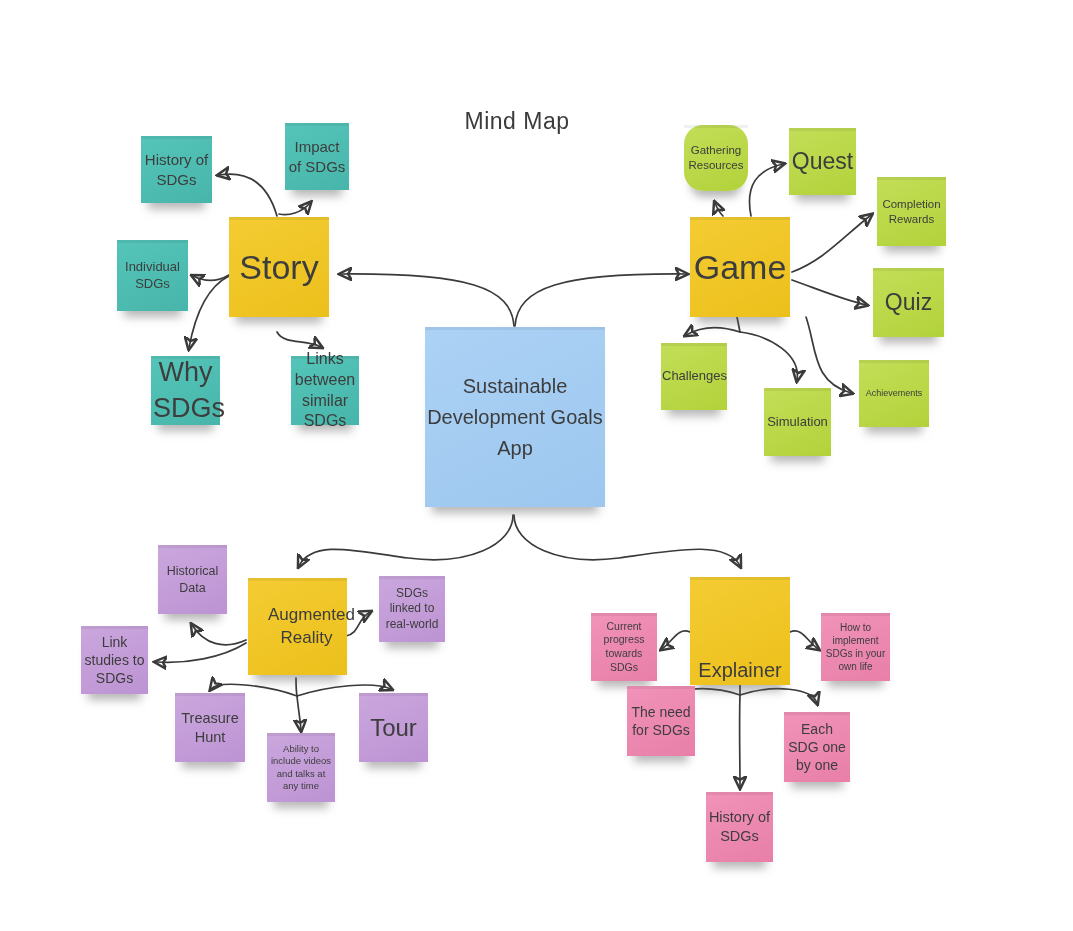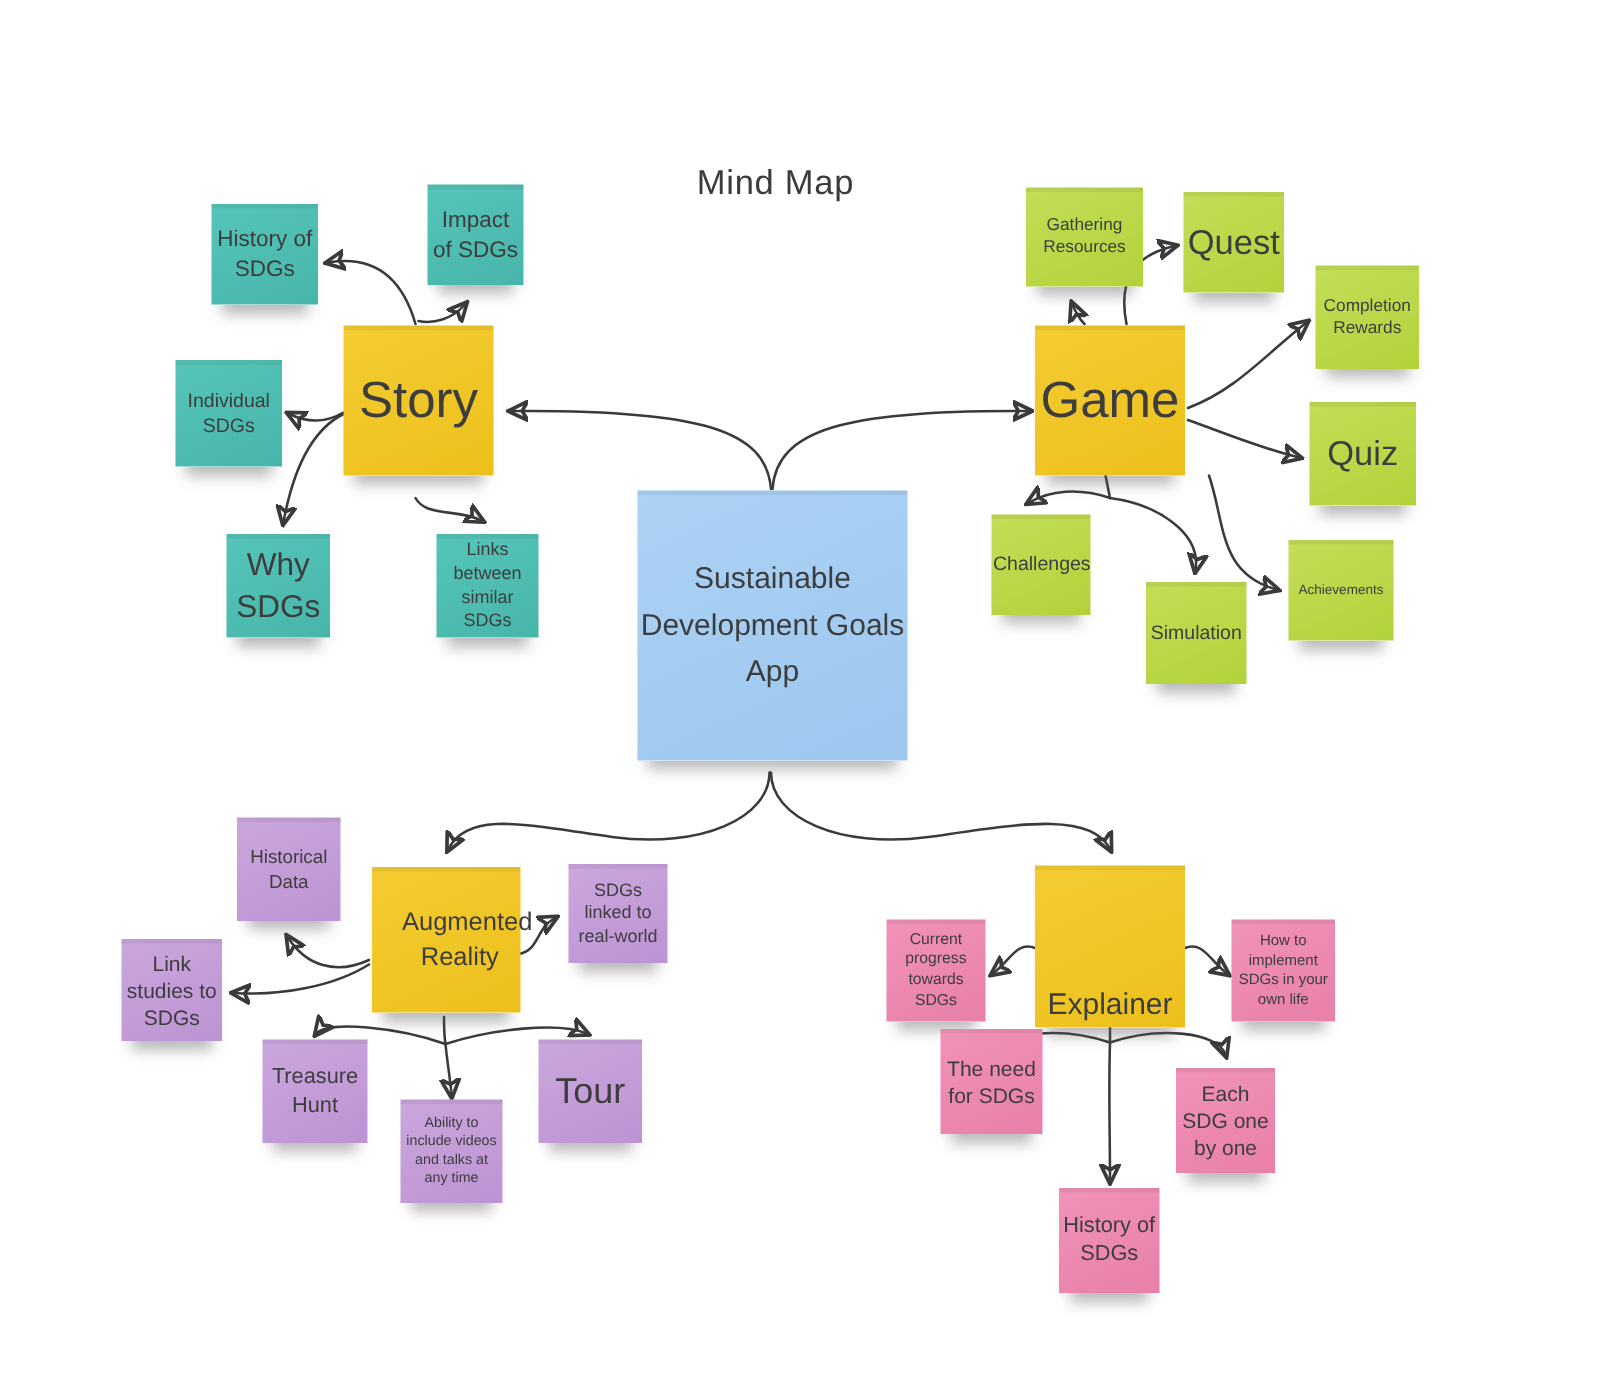--- a/index.html
+++ b/index.html
@@ -90,31 +90,31 @@
   </div>
   <div class="note c-teal" style="left:141px;top:92px;width:71px;height:67px;font-size:15px;">
     <span>History of SDGs</span>
   </div>
   <div class="note c-teal" style="left:285px;top:79px;width:64px;height:67px;font-size:15px;">
     <span>Impact of SDGs</span>
   </div>
   <div class="note c-teal" style="left:117px;top:196px;width:71px;height:71px;font-size:13px;">
     <span>Individual SDGs</span>
   </div>
-  <div class="note c-teal" style="left:151px;top:312px;width:69px;height:69px;font-size:21px;">
+  <div class="note c-teal" style="left:151px;top:312px;width:69px;height:69px;font-size:27px;">
     <span>Why SDGs</span>
   </div>
-  <div class="note c-teal" style="left:291px;top:312px;width:68px;height:69px;font-size:12px;">
+  <div class="note c-teal" style="left:291px;top:312px;width:68px;height:69px;font-size:16px;">
     <span>Links between similar SDGs</span>
   </div>
 
   <div class="note c-yellow" style="left:690px;top:173px;width:100px;height:100px;font-size:34px;">
     <span>Game</span>
   </div>
-  <div class="note c-green" style="left:684px;top:81px;width:78px;height:66px;font-size:11.5px;">
+  <div class="note c-green" style="left:684px;top:81px;width:64px;height:66px;font-size:11.5px;border-radius:19px;">
     <span>Gathering Resources</span>
   </div>
   <div class="note c-green" style="left:789px;top:84px;width:67px;height:67px;font-size:23px;">
     <span>Quest</span>
   </div>
   <div class="note c-green" style="left:877px;top:133px;width:69px;height:69px;font-size:11.5px;">
     <span>Completion Rewards</span>
   </div>
   <div class="note c-green" style="left:873px;top:224px;width:71px;height:69px;font-size:23px;">
     <span>Quiz</span>

